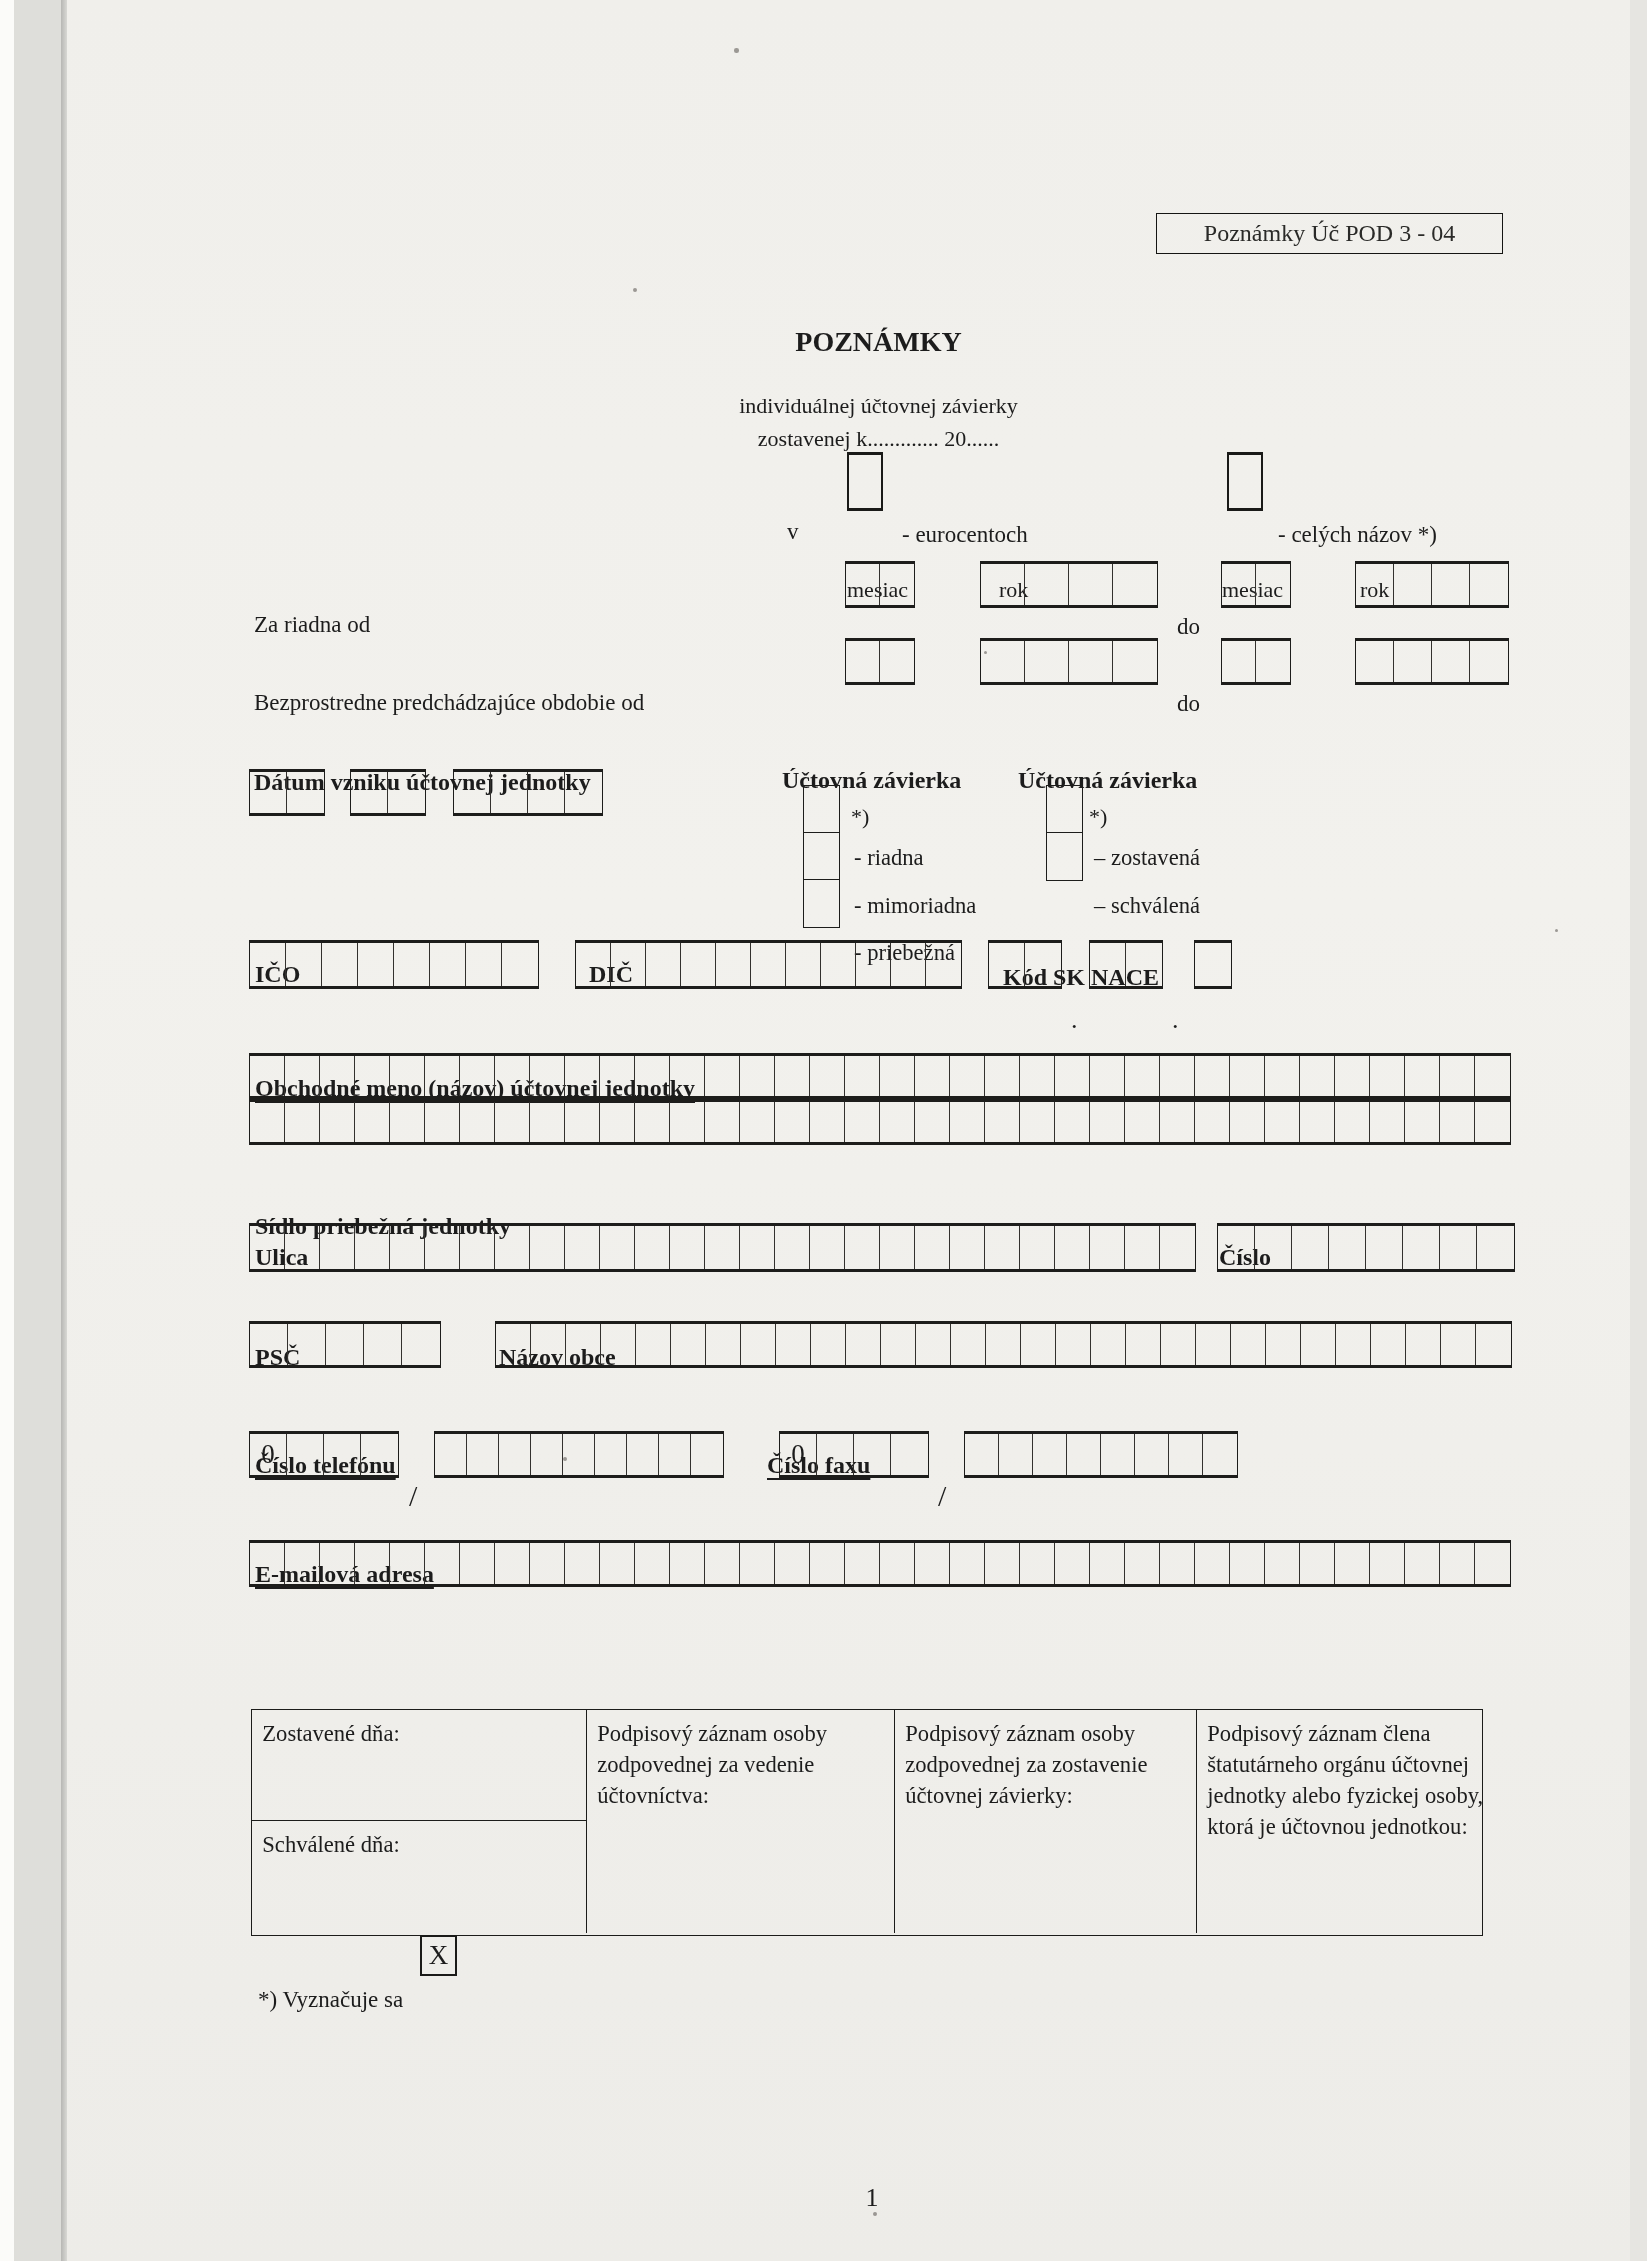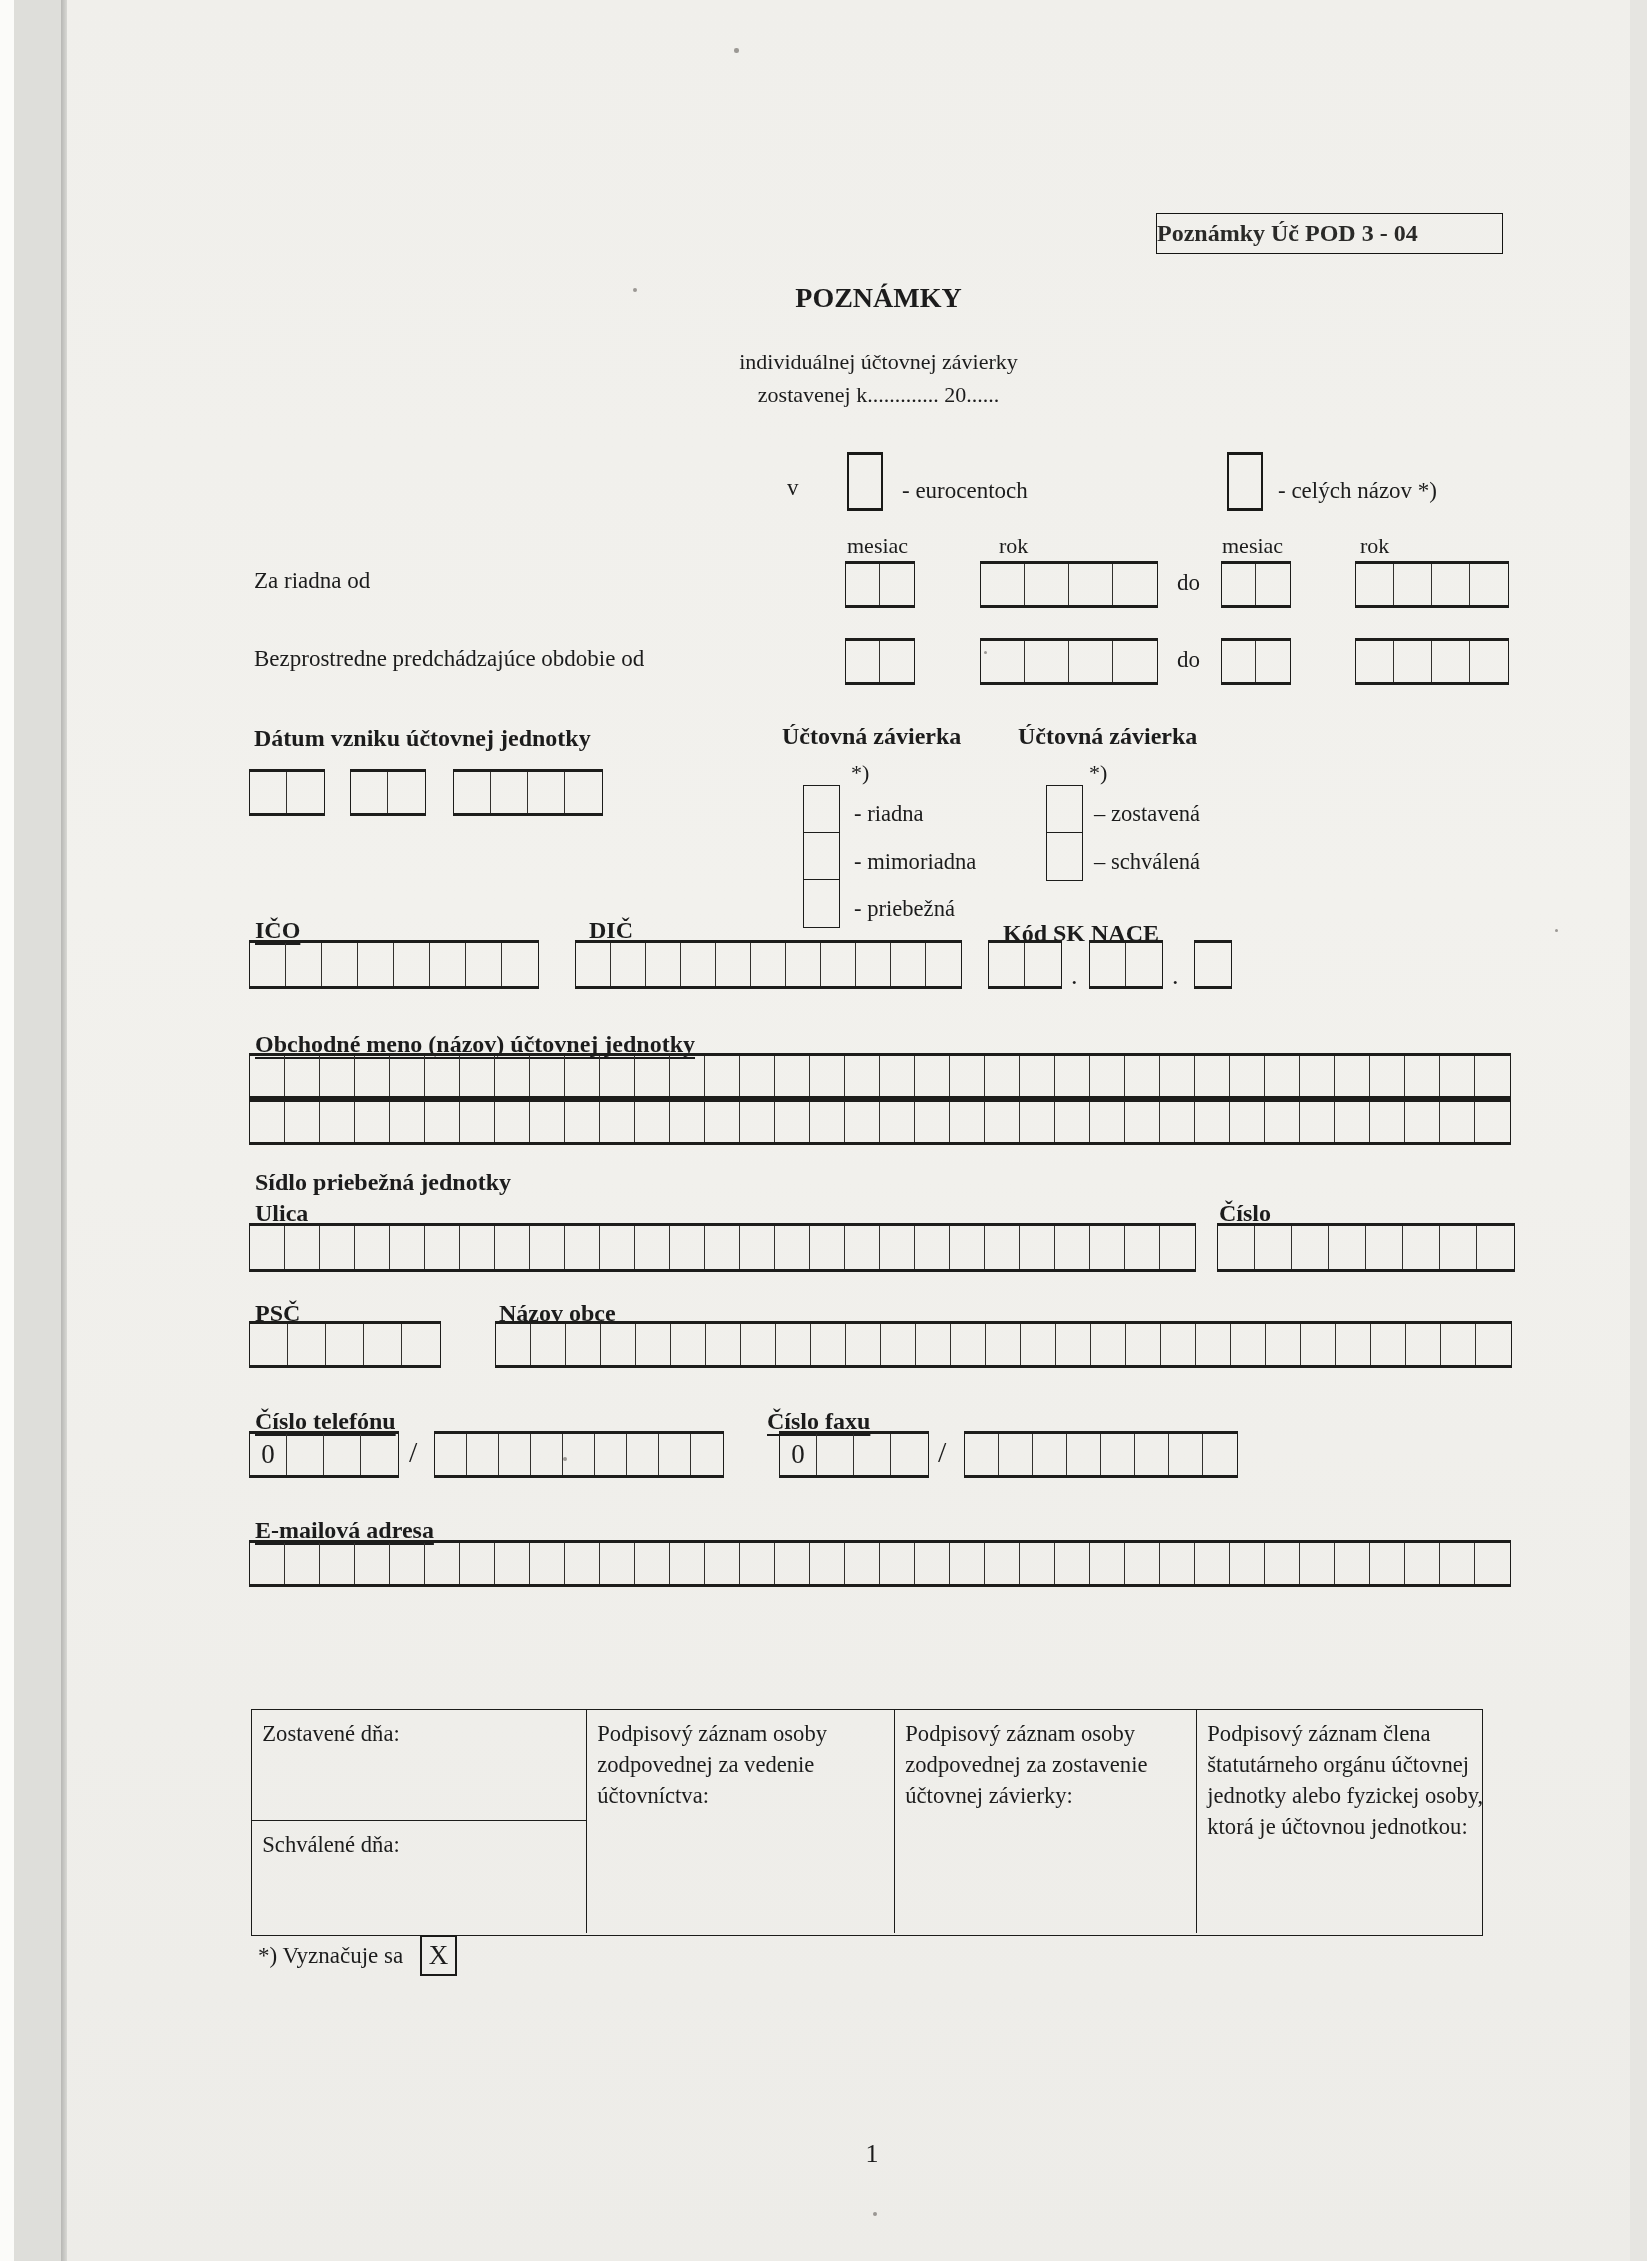--- a/index.html
+++ b/index.html
@@ -4,21 +4,21 @@
 <style>
   html,body{margin:0;padding:0;background:#888;}
   .page{
     position:relative;
     width:1647px;height:2261px;
     background:linear-gradient(180deg,#f0efeb 0%,#f2f1ed 40%,#edece8 100%);
     font-family:"Liberation Serif",serif;
     color:#1c1c1c;
     overflow:hidden;
   }
-  .abs{position:absolute;}
+  .abs{position:absolute;margin-top:44px;}
   .bold{font-weight:bold;}
   .ul{text-decoration:underline;text-decoration-thickness:1.9px;text-underline-offset:5.2px;}
   .center{text-align:center;}
 
   
   .edge-white{position:absolute;left:0;top:0;width:14px;height:100%;background:#fbfbf9;}
   .edge-band{position:absolute;left:14px;top:0;width:47px;height:100%;background:#dededa;}
   .edge-line{position:absolute;left:61px;top:0;width:5.8px;height:100%;
     background:linear-gradient(to right,#b7b7b4,#d8d8d4);}
   .edge-right{position:absolute;right:0;top:0;width:17px;height:100%;background:#e6e5e1;}
@@ -46,22 +46,22 @@
 
   .checkbox{
     position:absolute;width:36px;height:59px;
     border:2.6px solid #1a1a18;border-top-width:3.9px;border-bottom-width:3.9px;
     box-sizing:border-box;
   }
 
   .codebox{
     position:absolute;left:1156px;top:213px;width:345px;height:39px;
     border:1.9px solid #151513;
-    display:flex;align-items:center;
-    font-size:24px;color:#2a2a28;font-weight:bold;
+    display:flex;align-items:center;justify-content:center;
+    font-size:24px;color:#2a2a28;
   }
 
   .lbl36{font-size:23px;}
   .lbl37{font-size:24px;}
   .lbl34{font-size:22px;}
   .lbl35{font-size:22.6px;}
 
   
   .sigtable{
     position:absolute;left:251px;top:1709px;width:1232px;height:227px;

